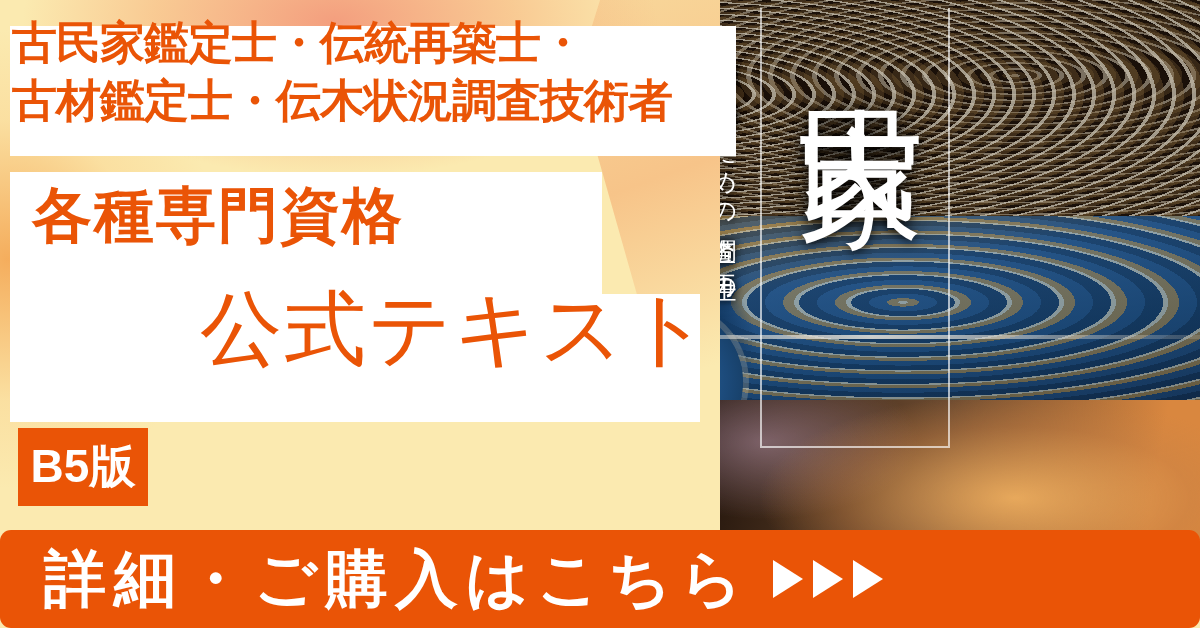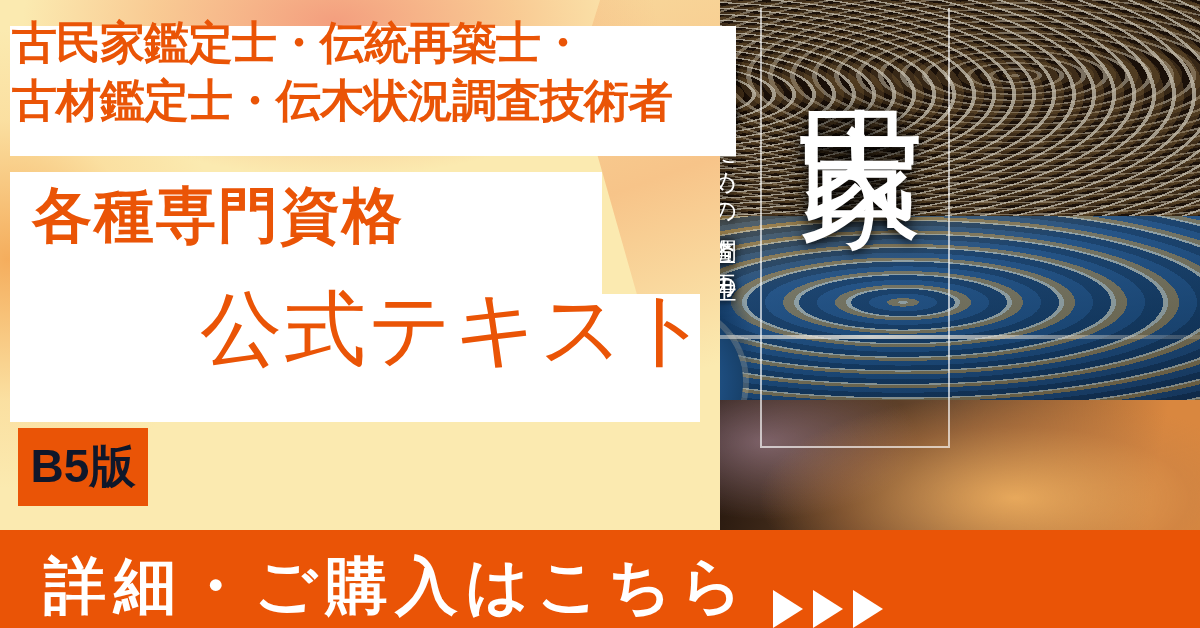--- a/index.html
+++ b/index.html
@@ -160,36 +160,36 @@
   }
 
   
   .size-badge {
     position:absolute; left:18px; top:428px;
     width:130px; height:78px;
     background:#ea5406;
     display:flex; align-items:center; justify-content:center;
   }
   .size-badge span {
-    color:#0f172a; font-size:46px; font-weight:bold; letter-spacing:0;
+    color:#ffffff; font-size:46px; font-weight:bold; letter-spacing:0;
   }
   .price-text {
     position:absolute; left:168px; top:432px;
     color:#ea5406;
     font-size:56px;
     line-height:70px;
     letter-spacing:0;
     white-space:nowrap;
   }
 
   
   .cta-bar {
     position:absolute; left:0; top:530px; width:1200px; height:98px;
     background:#ea5406;
-    display:flex; align-items:flex-end;
+    display:flex; align-items:center;border-radius:11px;
   }
   .cta-text {
     color:#ffffff;
     font-size:62px;
     font-weight:bold;
     letter-spacing:8px;
     margin-left:44px;
     white-space:nowrap;
   }
   .cta-arrows {

